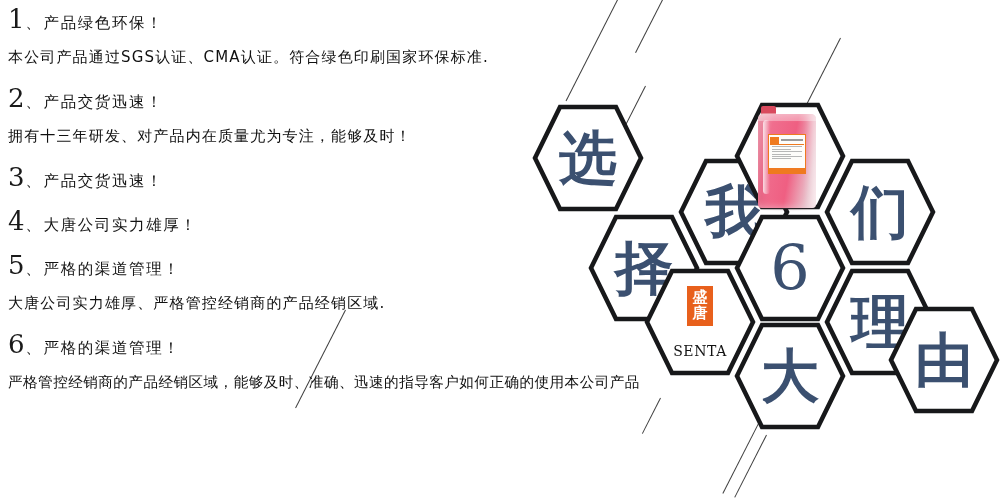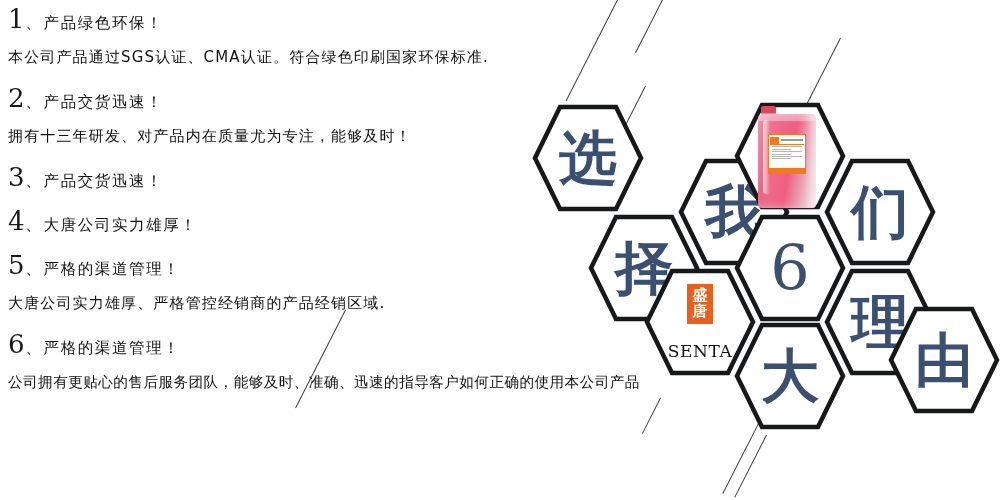--- a/index.html
+++ b/index.html
@@ -132,21 +132,21 @@
     justify-content: center;
     color: #ffffff;
     font-size: 15px;
     line-height: 1.02;
     font-family: "DejaVu Serif", "Liberation Serif", serif;
     font-weight: 700;
   }
   .logo-word {
     margin-top: 17px;
     font-family: "DejaVu Serif", "Liberation Serif", serif;
-    font-size: 17px;
+    font-size: 14px;
     letter-spacing: .6px;
     color: #111111;
     font-weight: 400;
   }
 
   
   .product {
     position: absolute;
     left: 755px;
     top: 104px;
@@ -284,21 +284,21 @@
       </div>
       <div class="reason-desc">大唐公司实力雄厚、严格管控经销商的产品经销区域.</div>
     </div>
 
     <div class="reason-block wide" style="margin-top:18px;">
       <div class="reason-head">
         <span class="reason-num">6</span>
         <span class="reason-dun">、</span>
         <span class="reason-title">严格的渠道管理！</span>
       </div>
-      <div class="reason-desc">公司拥有更贴心的售后服务团队，能够及时、准确、迅速的指导客户如何正确的使用本公司产品</div>
+      <div class="reason-desc">严格管控经销商的产品经销区域，能够及时、准确、迅速的指导客户如何正确的使用本公司产品</div>
     </div>
 
   </div>
 
   <div class="honeycomb">
 
     <div class="hex big" style="left:532px; top:104px; width:112px; height:108px;">
       <svg class="hex-svg" viewBox="0 0 112 108" preserveAspectRatio="none">
         <polygon points="28,3 84,3 109,54 84,105 28,105 3,54" fill="#ffffff" stroke="#17181a" stroke-width="4.5" stroke-linejoin="miter"></polygon>
       </svg>

